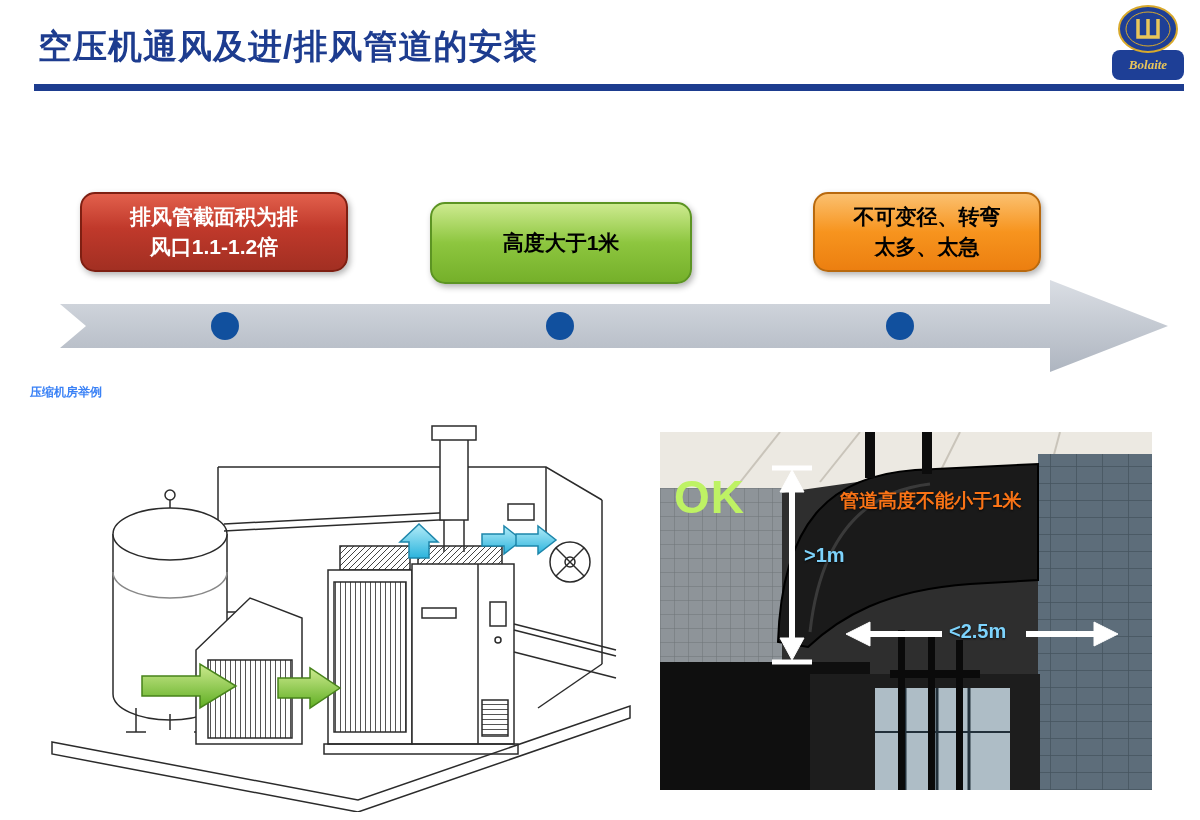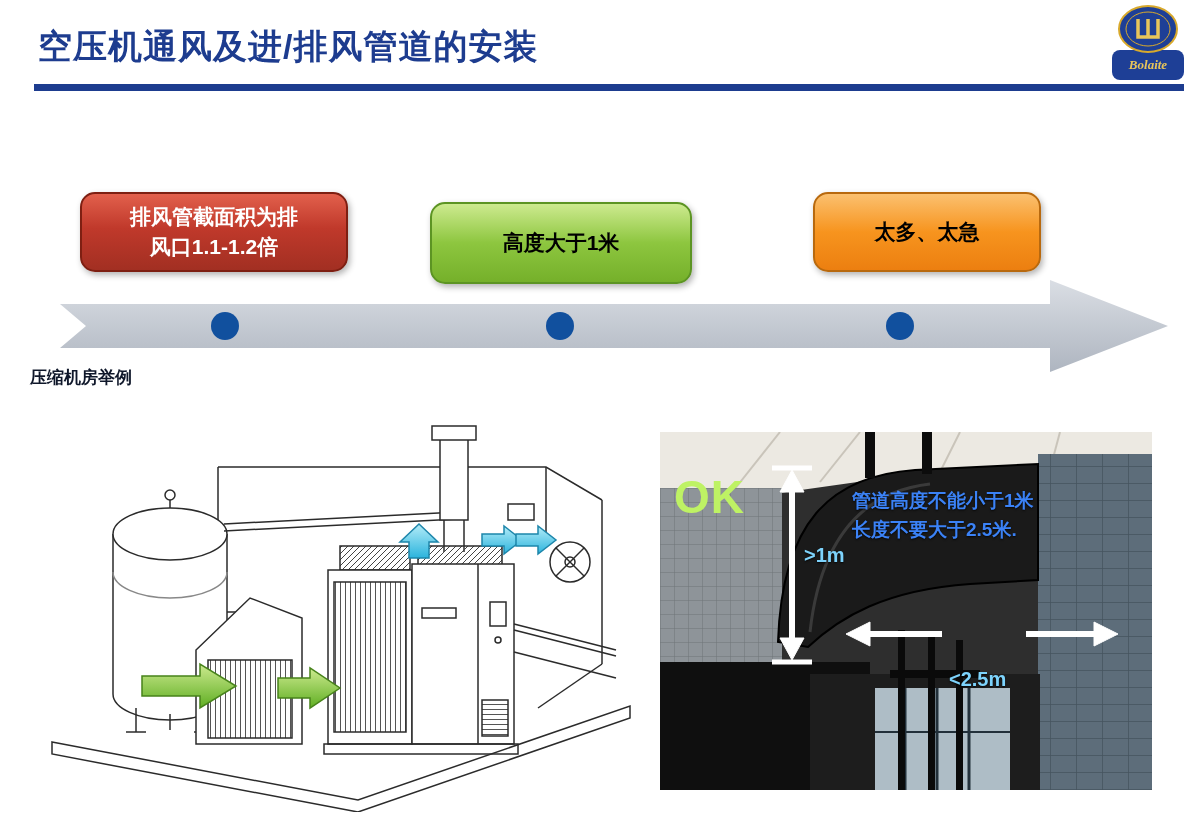--- a/index.html
+++ b/index.html
@@ -40,39 +40,39 @@
     background:linear-gradient(180deg,#cdea8f 0%,#8dc63f 50%,#75b02a 100%);
     border:2px solid #5c9423;
   }
   .step-orange{
     left:813px;top:192px;width:224px;height:76px;color:#000000;
     background:linear-gradient(180deg,#fbc06f 0%,#f7941e 50%,#ec7f10 100%);
     border:2px solid #b8690e;
   }
 
   
-  .section-label{left:30px;top:366px;font-size:17px;font-weight:bold;color:#0f172a;}
+  .section-label{left:30px;top:384px;font-size:12px;font-weight:bold;color:#3b82f6;}
 
   
   .photo{left:660px;top:432px;width:492px;height:358px;background:#2e2e2e;}
   .photo svg{position:absolute;left:0;top:0;}
   .ok-label{
     left:14px;top:38px;font-size:46px;font-weight:900;color:#bef264;
     font-family:"Liberation Sans",sans-serif;letter-spacing:1px;
   }
   .photo-note{
-    left:192px;top:54px;width:270px;color:#3b82f6;font-weight:bold;
+    left:180px;top:54px;width:270px;color:#f97316;font-weight:bold;
     font-size:19px;line-height:1.55;text-shadow:0 1px 2px rgba(0,0,0,.8);
   }
   .measure-label{
     color:#7dd3fc;font-weight:bold;font-size:20px;
     text-shadow:0 1px 2px rgba(0,0,0,.8);white-space:nowrap;
   }
   .h-label{left:144px;top:112px;}
-  .len-label{left:289px;top:188px;margin-top:48px;}
+  .len-label{left:289px;top:188px;}
 </style>
 </head>
 <body>
 
 <h1 class="abs page-title">空压机通风及进/排风管道的安装</h1>
 <div class="abs header-rule"></div>
 
 <div class="abs logo">
   <svg viewBox="0 0 64 50" width="64" height="50">
     <ellipse cx="32" cy="25" rx="29" ry="23" fill="#1e3f96"></ellipse>
@@ -84,20 +84,21 @@
 </div>
 
 <div class="abs step step-red">
   <span class="line">排风管截面积为排</span>
   <span class="line">风口1.1-1.2倍</span>
 </div>
 <div class="abs step step-green">
   <span class="line">高度大于1米</span>
 </div>
 <div class="abs step step-orange">
+  <span class="line">不可变径、转弯</span>
   <span class="line">太多、太急</span>
 </div>
 
 <svg class="abs" style="left:60px;top:278px;" width="1110" height="96" viewBox="0 0 1110 96">
   <defs>
     <linearGradient id="bandG" x1="0" y1="0" x2="0" y2="1">
       <stop offset="0" stop-color="#dadee4"></stop>
       <stop offset="1" stop-color="#aeb5c0"></stop>
     </linearGradient>
   </defs>
@@ -275,17 +276,16 @@
       <line x1="208" y1="202" x2="282" y2="202" stroke-width="6"></line>
       <line x1="366" y1="202" x2="434" y2="202" stroke-width="6"></line>
       <polygon points="186,202 210,190 210,214" stroke-width="1"></polygon>
       <polygon points="458,202 434,190 434,214" stroke-width="1"></polygon>
     </g>
   </svg>
 
   <div class="abs ok-label">OK</div>
   <div class="abs photo-note">
     <div>管道高度不能小于1米</div>
-    <div>长度不要大于2.5米.</div>
   </div>
   <div class="abs measure-label h-label">&gt;1m</div>
   <div class="abs measure-label len-label">&lt;2.5m</div>
 </div>
 
 </body></html>

